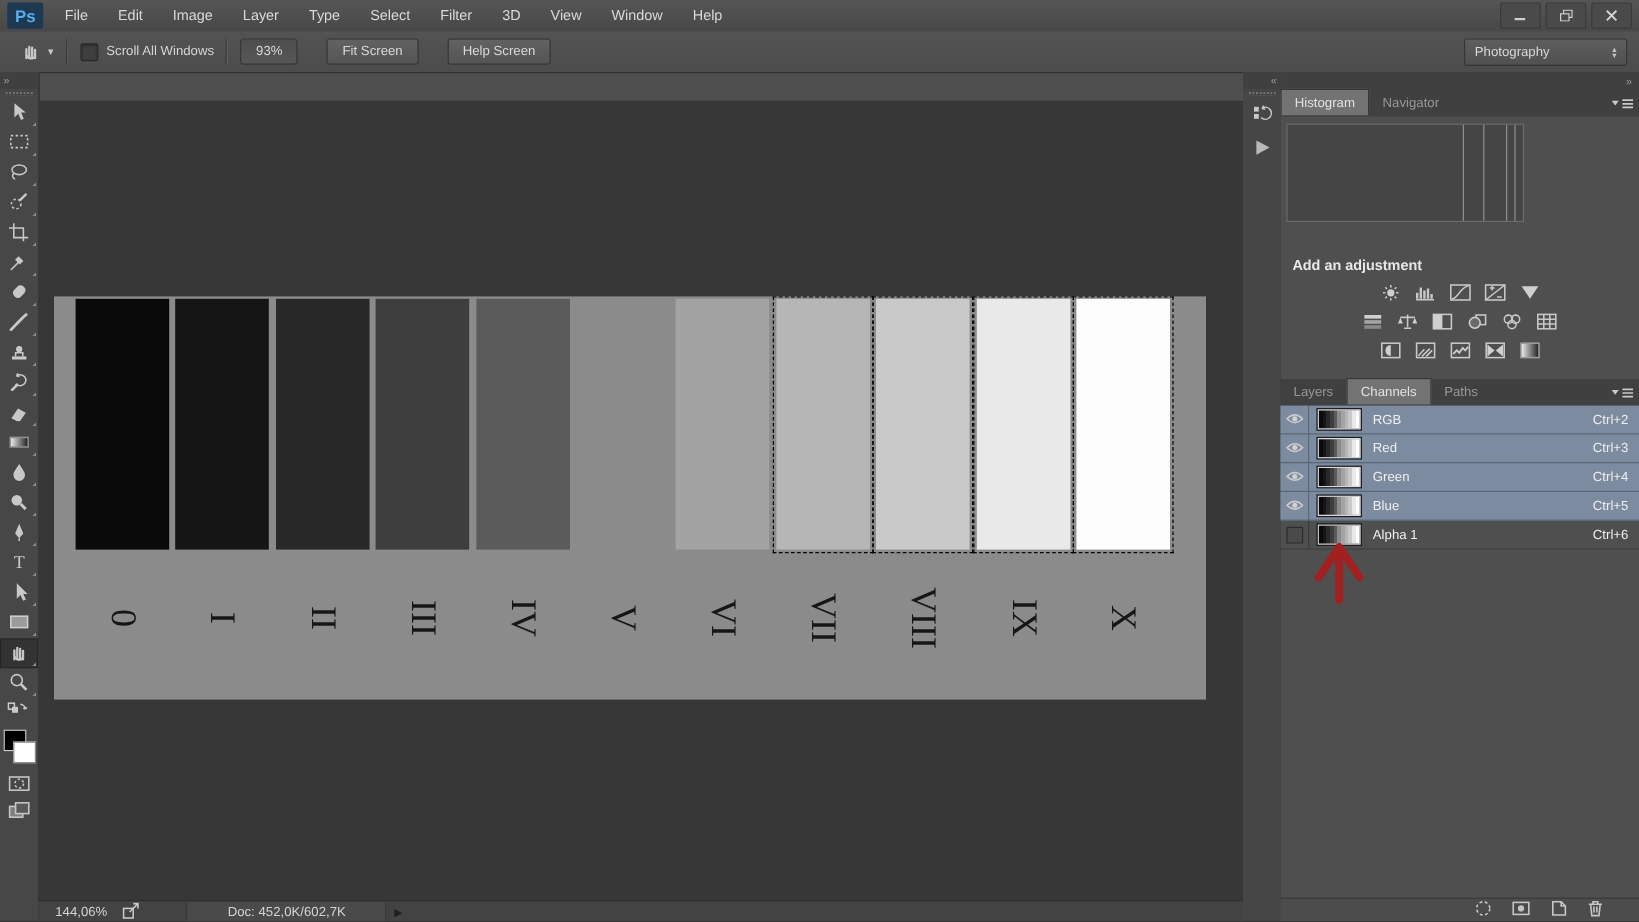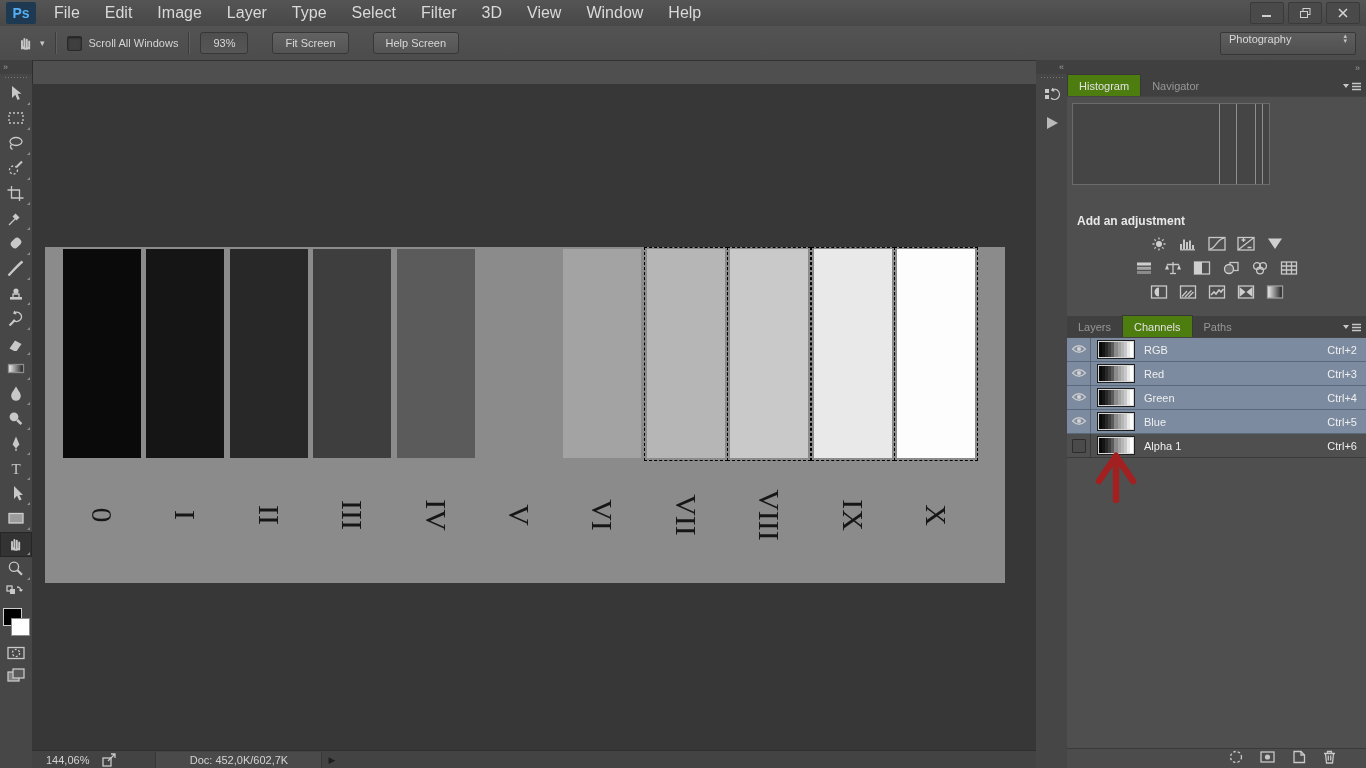--- a/index.html
+++ b/index.html
@@ -7,41 +7,41 @@
          background:#4f4f4f;font-family:"Liberation Sans",sans-serif;
          font-size:12px;color:#d8d8d8;user-select:none;}
   
   .titlebar{position:absolute;left:0;top:0;width:1366px;height:26px;
             background:linear-gradient(#555,#484848);border-bottom:1px solid #2e2e2e;
             display:flex;align-items:center;}
   .pslogo{width:30px;height:22px;margin:2px 4px 2px 6px;background:#1e3a52;
           color:#57aef2;font-weight:bold;font-size:14px;display:flex;
           align-items:center;justify-content:center;border-radius:2px;}
   .menubar{display:flex;gap:25px;margin-left:14px;}
-  .menubar .menu-item{color:#d9d9d9;font-size:16px;cursor:default;text-align:center;}
+  .menubar .menu-item{color:#d9d9d9;font-size:12px;cursor:default;text-align:center;}
   .winctrls{position:absolute;right:6px;top:2px;display:flex;gap:4px;}
   .winbtn{width:32px;height:20px;display:flex;align-items:center;justify-content:center;
           background:#4a4a4a;border:1px solid #3a3a3a;border-radius:2px;}
   
   .optionsbar{position:absolute;left:0;top:26px;width:1366px;height:34px;
               background:linear-gradient(#535353,#4c4c4c);border-bottom:1px solid #323232;
               display:flex;align-items:center;}
   .opt-sep{width:1px;height:22px;background:#3c3c3c;border-right:1px solid #5e5e5e;margin:0 10px;}
   .toolpreview{display:flex;align-items:center;margin-left:16px;gap:4px;}
   .caret{font-size:9px;color:#c8c8c8;}
   .checkbox{width:13px;height:13px;background:#3f3f3f;border:1px solid #2a2a2a;
             border-radius:2px;box-shadow:inset 0 1px 2px rgba(0,0,0,.5);margin-right:7px;}
   .chkrow{display:flex;align-items:center;font-size:11px;color:#d4d4d4;}
   .psbtn{height:20px;padding:0 12px;margin:0 10px 0 0;display:inline-flex;align-items:center;
          background:linear-gradient(#626262,#545454);border:1px solid #373737;border-radius:3px;
          font-size:11px;color:#d8d8d8;}
   .psbtn.pressed{background:linear-gradient(#4e4e4e,#565656);}
   .workspace{position:absolute;right:10px;top:6px;width:118px;height:21px;
              background:linear-gradient(#5e5e5e,#505050);border:1px solid #373737;border-radius:2px;
-             display:flex;align-items:flex-start;font-size:11px;color:#d8d8d8;padding:0 8px;}
+             display:flex;align-items:center;font-size:11px;color:#d8d8d8;padding:0 8px;}
   .updown{margin-left:auto;display:flex;flex-direction:column;line-height:5px;font-size:7px;color:#c4c4c4;}
   
   .tabrow{position:absolute;left:32px;top:60px;width:1004px;height:24px;background:#3d3d3d;
           border-bottom:1px solid #2d2d2d;display:flex;align-items:flex-end;}
   .doctab{height:24px;margin-left:6px;padding:0 10px;background:#4d4d4d;
           border:1px solid #2d2d2d;border-bottom:none;display:flex;align-items:center;gap:10px;
           font-size:11px;color:#d6d6d6;}
   .doctab .close{color:#9e9e9e;font-size:12px;}
   
   .toolbar{position:absolute;left:0;top:60px;width:32px;height:708px;background:#474747;
@@ -73,21 +73,21 @@
   .dockstrip{position:absolute;left:1036px;top:60px;width:31px;height:708px;background:#464646;
              border-right:1px solid #2d2d2d;}
   .dockstrip .tb-head{justify-content:flex-end;}
   .dockicon{width:31px;height:28px;display:flex;align-items:center;justify-content:center;}
   
   .panels{position:absolute;left:1067px;top:60px;width:299px;height:708px;background:#4f4f4f;}
   .paneltop{height:15px;background:#404040;display:flex;justify-content:flex-end;align-items:center;
             color:#9a9a9a;font-size:9px;padding-right:6px;}
   .tabbar{height:21px;background:#404040;display:flex;align-items:flex-end;position:relative;border-bottom:1px solid #444;}
   .ptab{height:21px;padding:0 11px;display:flex;align-items:center;font-size:11px;color:#979797;}
-  .ptab.active{background:#4d7c0f;color:#e2e2e2;border:1px solid #383838;border-bottom:none;}
+  .ptab.active{background:#737373;color:#e2e2e2;border:1px solid #383838;border-bottom:none;}
   .pmenu{position:absolute;right:5px;top:5px;}
   .histo-body{height:109px;position:relative;}
   .histo-box{position:absolute;left:5px;top:6px;width:196px;height:80px;background:#454545;
              border:1px solid #6b6b6b;}
   .spike{position:absolute;top:0;bottom:0;width:1px;background:#8f8f8f;}
   .adj-header{font-weight:bold;font-size:12px;color:#e8e8e8;padding:8px 0 2px 10px;}
   .adj-rows{width:190px;margin:0 auto;}
   .adj-row{display:flex;justify-content:center;gap:7px;margin:6px 0;}
   .adj-icon{width:22px;height:18px;display:flex;align-items:center;justify-content:center;}
   

